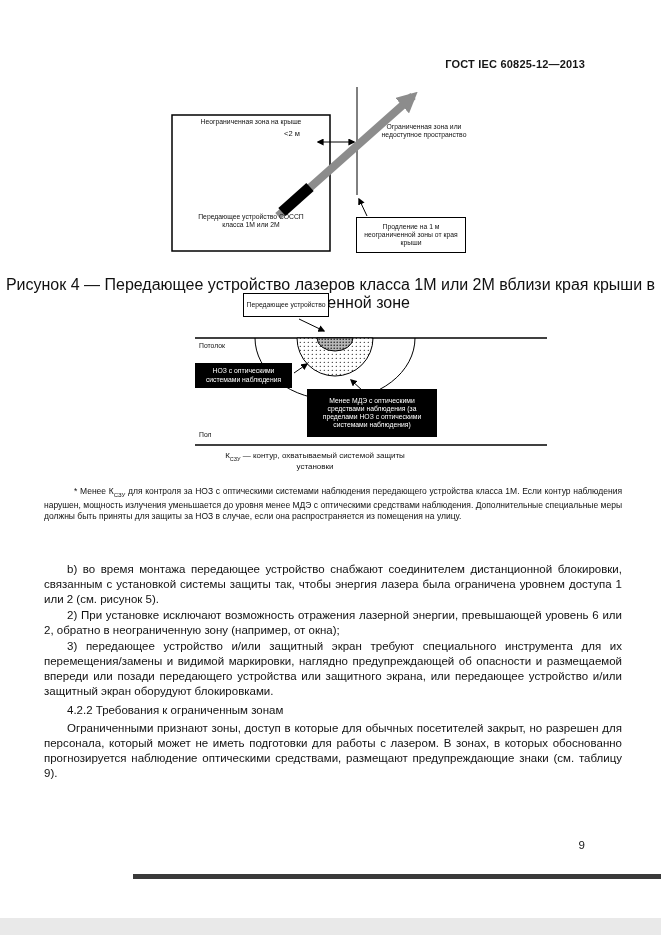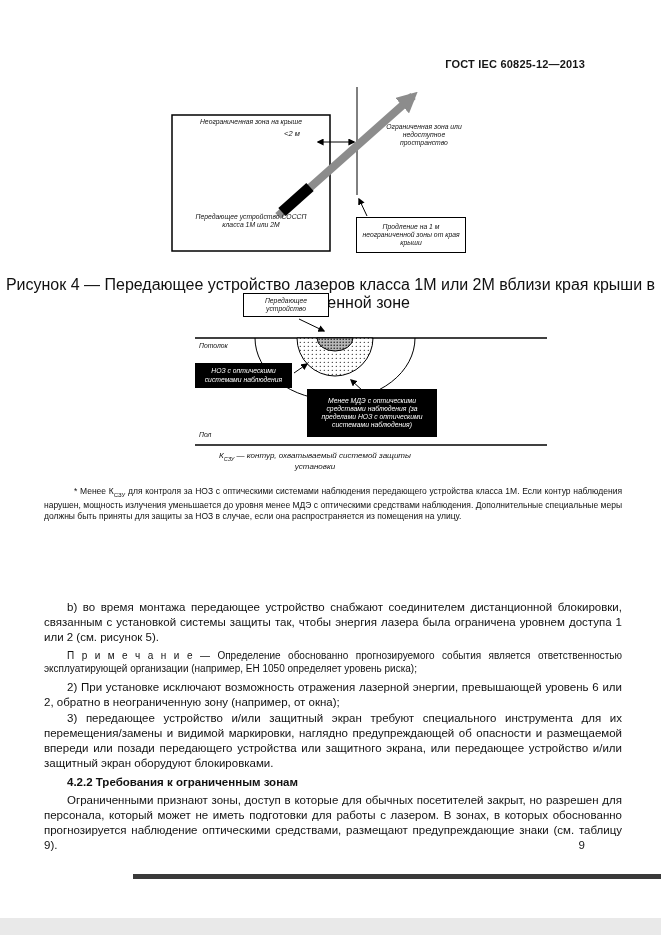--- a/index.html
+++ b/index.html
@@ -12,21 +12,21 @@
   .doc-header {
     position:absolute; top:58px; right:76px;
     font-size:11px; font-weight:bold; letter-spacing:0.2px;
   }
   .fig { position:absolute; }
   .fig4 { left:170px; top:85px;  width:300px; height:175px; }
   .fig5 { left:195px; top:293px; width:355px; height:190px; }
   .fig svg { position:absolute; left:0; top:0; }
   .flabel {
     position:absolute; font-size:6.8px; line-height:1.18;
-    text-align:center; color:#111;font-style:italic;
+    text-align:center; color:#111;
   }
   .flabel.boxed {
     border:1px solid #000; background:#fff;
     display:flex; align-items:center; justify-content:center; padding:1px 2px;
   }
   .flabel.inv {
     background:#000; color:#fff;
     display:flex; align-items:center; justify-content:center; padding:1px 3px;
   }
   .flabel.contour { font-size:8px; line-height:1.25; }
@@ -36,25 +36,25 @@
     font-size:16px; color:#111;
   }
   .footnote {
     position:absolute; left:44px; top:486px; width:578px;
     font-size:8.5px; line-height:1.32; text-align:justify;
     text-indent:30px; color:#111;
   }
   .footnote sub { font-size:6px; }
   .body-text {
     position:absolute; left:44px; top:562px; width:578px;
-    font-size:11.5px; line-height:15px; text-align:justify; color:#111;margin-top:38px;
+    font-size:11.5px; line-height:15px; text-align:justify; color:#111;
   }
   .body-text p { text-indent:23px; margin:0 0 1px 0; }
   .body-text p.note { font-size:10px; line-height:13px; margin:4px 0 5px 0; }
-  .body-text p.h { font-weight:bold; margin:4px 0 3px 0; }
+  .body-text p.h { font-weight:normal; margin:4px 0 3px 0; }
   .pageno { position:absolute; top:839px; right:76px; font-size:11.5px; }
   .scan-bar {
     position:absolute; top:874px; left:133px; width:528px; height:5px;
     background:#3a3a3a;
   }
 </style>
 </head>
 <body>
 
 <div class="page">
@@ -123,21 +123,20 @@
     </div>
   </div>
 
   <div class="footnote">
     <span>* Менее К</span><sub>СЗУ</sub><span> для контроля за НОЗ с оптическими системами наблюдения передающего устройства класса 1М. Если контур наблюдения нарушен, мощность излучения уменьшается до уровня менее МДЭ с оптическими средствами наблюдения. Дополнительные специальные меры должны быть приняты для защиты за НОЗ в случае, если она распространяется из помещения на улицу.</span>
   </div>
 
 
   <div class="body-text">
     <p>b) во время монтажа передающее устройство снабжают соединителем дистанционной блокировки, связанным с установкой системы защиты так, чтобы энергия лазера была ограничена уровнем доступа 1 или 2 (см. рисунок 5).</p>
-    <p class="note">П р и м е ч а н и е — Определение обоснованно прогнозируемого события является ответственностью эксплуатирующей организации (например, ЕН 1050 определяет уровень риска);</p>
     <p>2) При установке исключают возможность отражения лазерной энергии, превышающей уровень 6 или 2, обратно в неограниченную зону (например, от окна);</p>
     <p>3) передающее устройство и/или защитный экран требуют специального инструмента для их перемещения/замены и видимой маркировки, наглядно предупреждающей об опасности и размещаемой впереди или позади передающего устройства или защитного экрана, или передающее устройство и/или защитный экран оборудуют блокировками.</p>
     <p class="h">4.2.2 Требования к ограниченным зонам</p>
     <p>Ограниченными признают зоны, доступ в которые для обычных посетителей закрыт, но разрешен для персонала, который может не иметь подготовки для работы с лазером. В зонах, в которых обоснованно прогнозируется наблюдение оптическими средствами, размещают предупреждающие знаки (см. таблицу 9).</p>
   </div>
 
   <div class="pageno">9</div>
   <div class="scan-bar"></div>
 
 </div>

